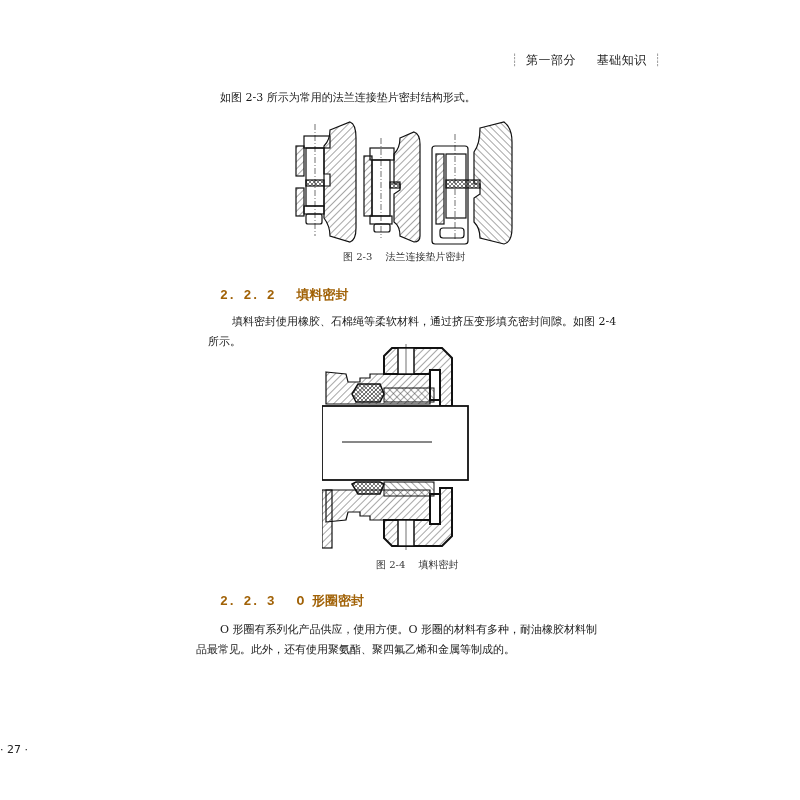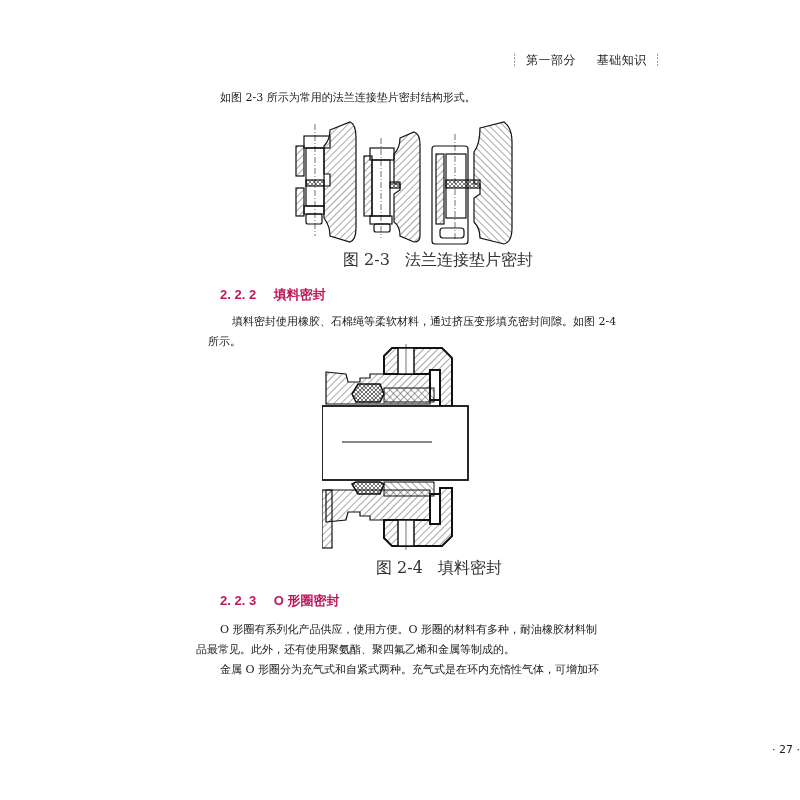--- a/index.html
+++ b/index.html
@@ -5,27 +5,27 @@
   html, body { margin: 0; padding: 0; background: #ffffff; }
   body { width: 800px; height: 800px; position: relative; overflow: hidden;
          font-family: "DejaVu Serif", "Liberation Serif", serif; color: #1a1a1a; }
   .running-head { position: absolute; top: 52px; left: 508px; font-family: "DejaVu Sans", sans-serif;
                   font-size: 12px; color: #222; letter-spacing: 0.5px; }
   .running-head .sep { color: #999; margin: 0 3px; }
   .running-head .gap { display: inline-block; width: 12px; }
   .para { position: absolute; left: 196px; width: 412px; font-size: 11px; line-height: 20px; }
   .indent { text-indent: 24px; }
   .noindent { text-indent: 0; }
-  .heading { position: absolute; left: 220px; font-family: Liberation Sans, sans-serif; font-weight: bold;
-             font-size: 13px; color: #be185d; }
+  .heading { position: absolute; left: 220px; font-family: Liberation Mono, monospace; font-weight: bold;
+             font-size: 13px; color: #a16207; }
   .heading .num { margin-right: 14px; }
-  .caption { position: absolute; font-size: 16px; color: #333; }
+  .caption { position: absolute; font-size: 10px; color: #333; }
   .caption .cnum { margin-right: 10px; }
   .figure { position: absolute; }
-  .page-num { position: absolute; top: 743px; left: 0; width: 800px; text-align: right;
+  .page-num { position: absolute; top: 743px; left: 0; width: 800px; text-align: left;
               font-family: "DejaVu Sans", sans-serif; font-size: 11px; color: #222; }
 </style>
 </head>
 <body>
 
 <div class="running-head">
   <span class="sep">┊</span>
   <span>第一部分</span>
   <span class="gap"></span>
   <span>基础知识</span>
@@ -122,16 +122,15 @@
   <span>填料密封</span>
 </div>
 
 <div class="heading" style="top:592px;">
   <span class="num">2. 2. 3</span>
   <span>O 形圈密封</span>
 </div>
 
 <div class="para" style="top:620px;">
   <div class="indent">O 形圈有系列化产品供应，使用方便。O 形圈的材料有多种，耐油橡胶材料制品最常见。此外，还有使用聚氨酯、聚四氟乙烯和金属等制成的。</div>
-  <div class="indent">金属 O 形圈分为充气式和自紧式两种。充气式是在环内充惰性气体，可增加环</div>
 </div>
 
 <div class="page-num">· 27 ·</div>
 
 </body></html>

